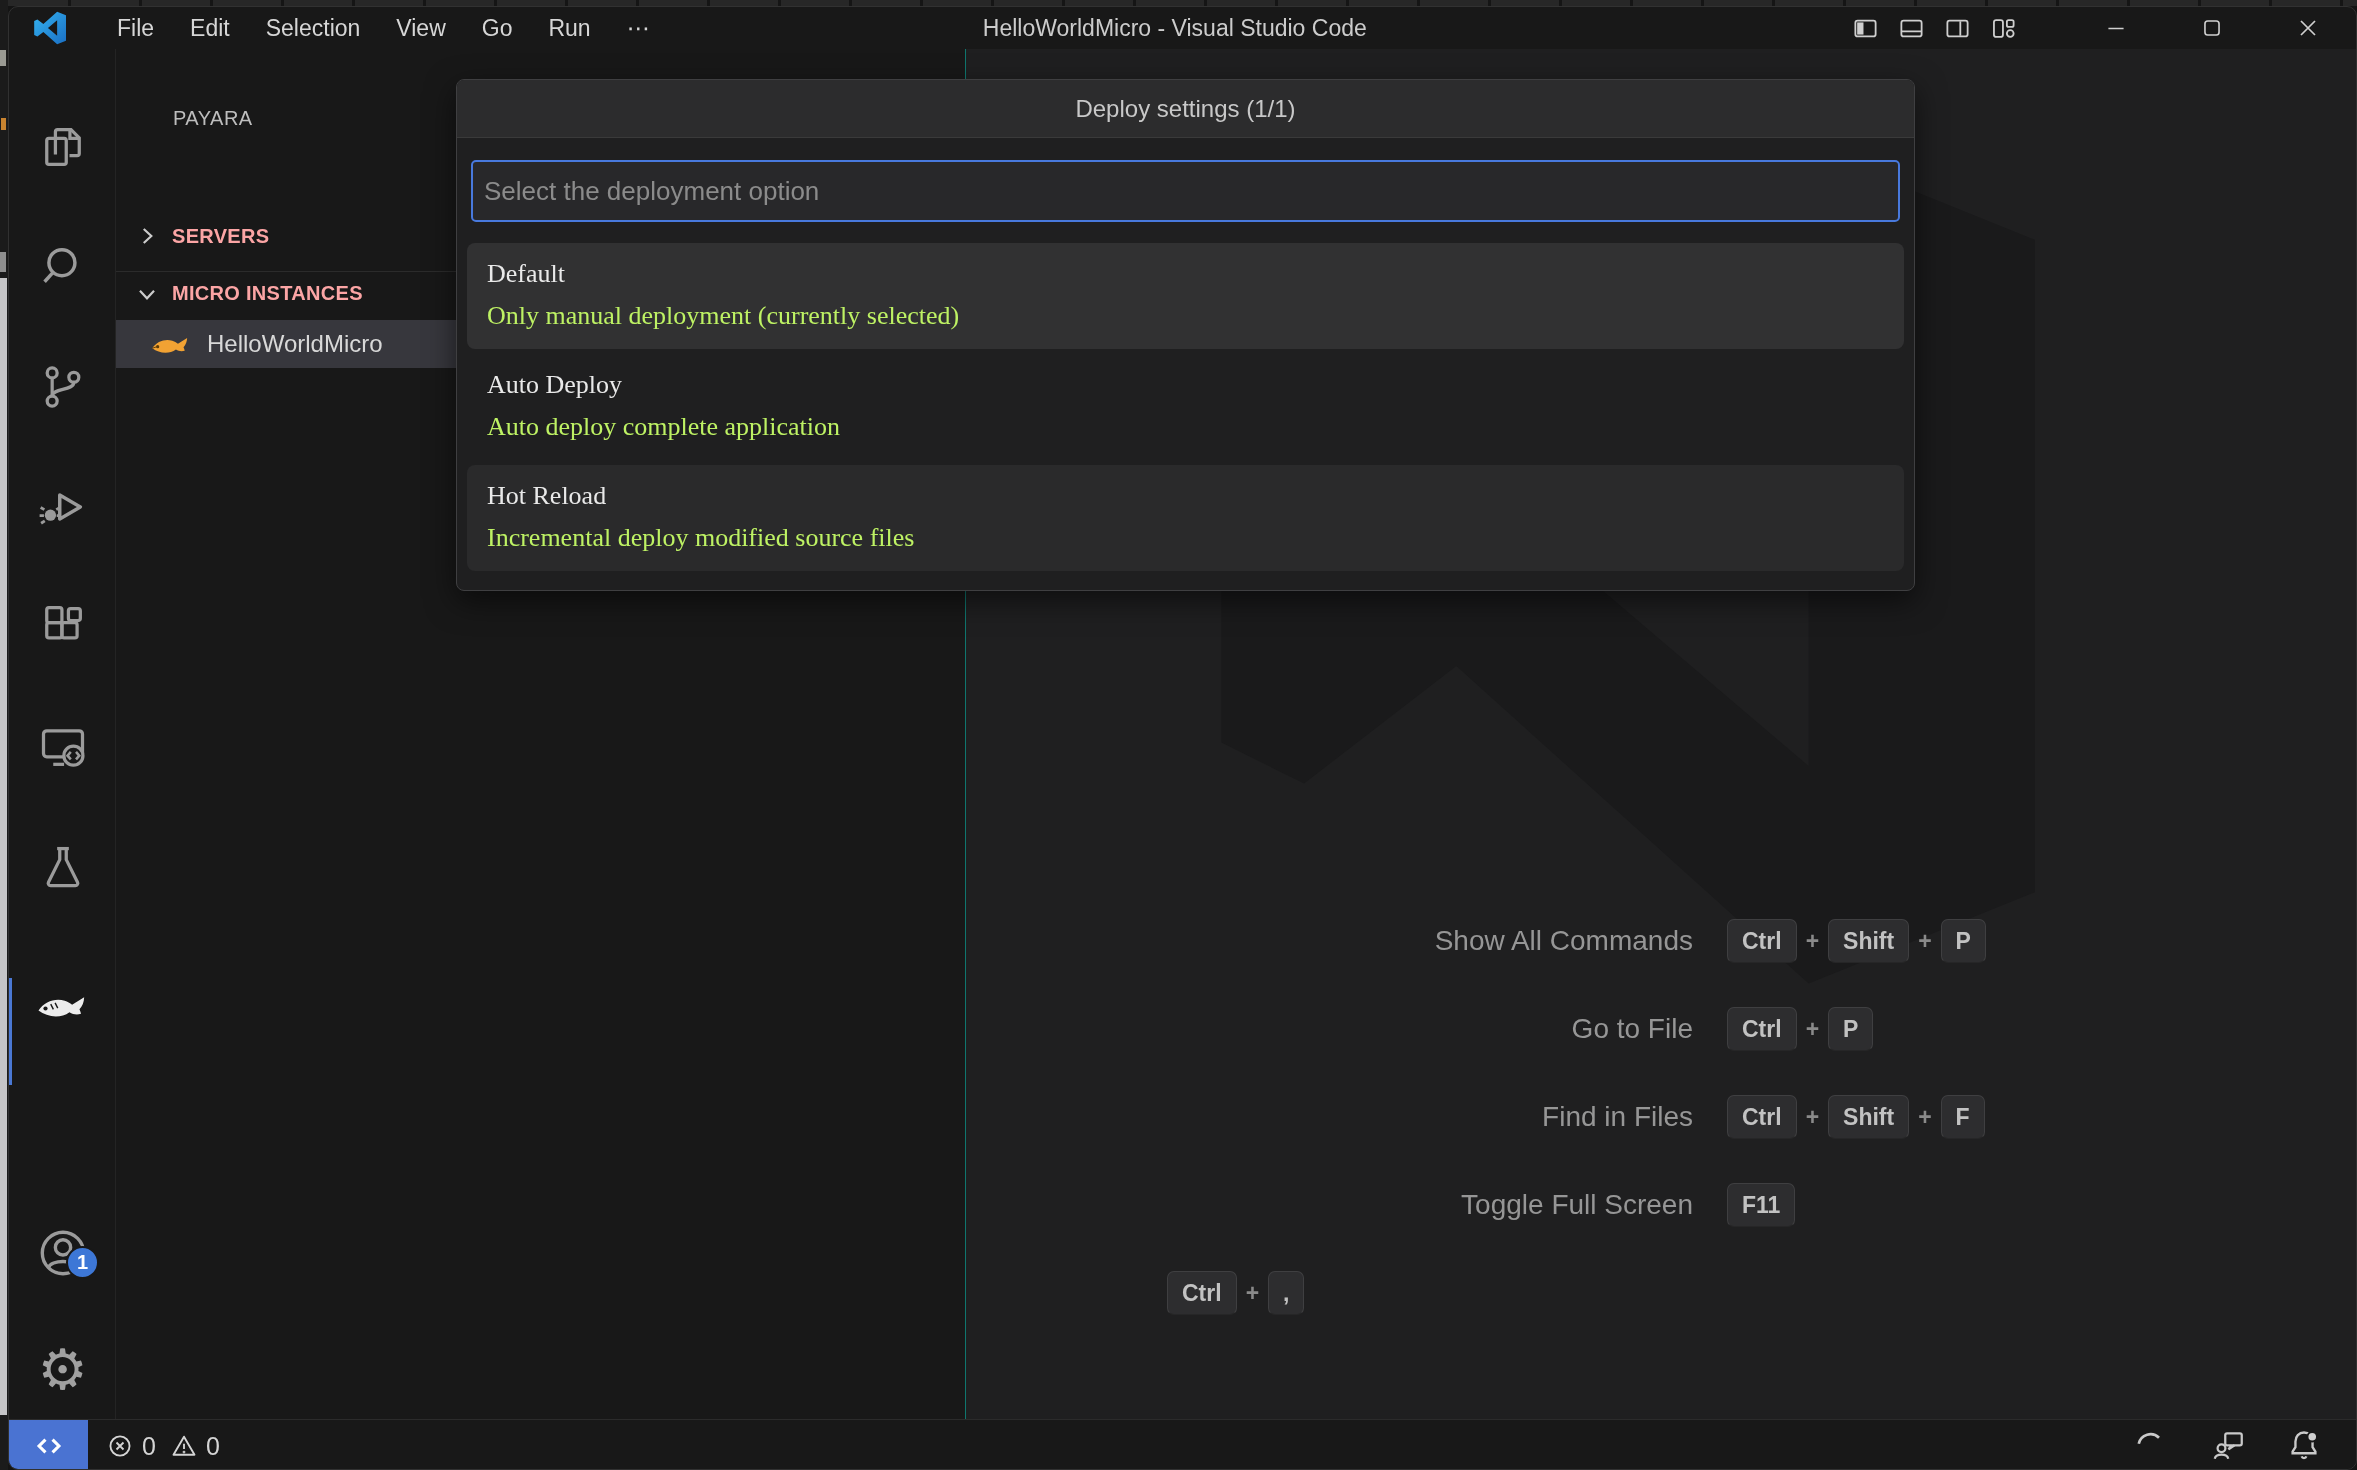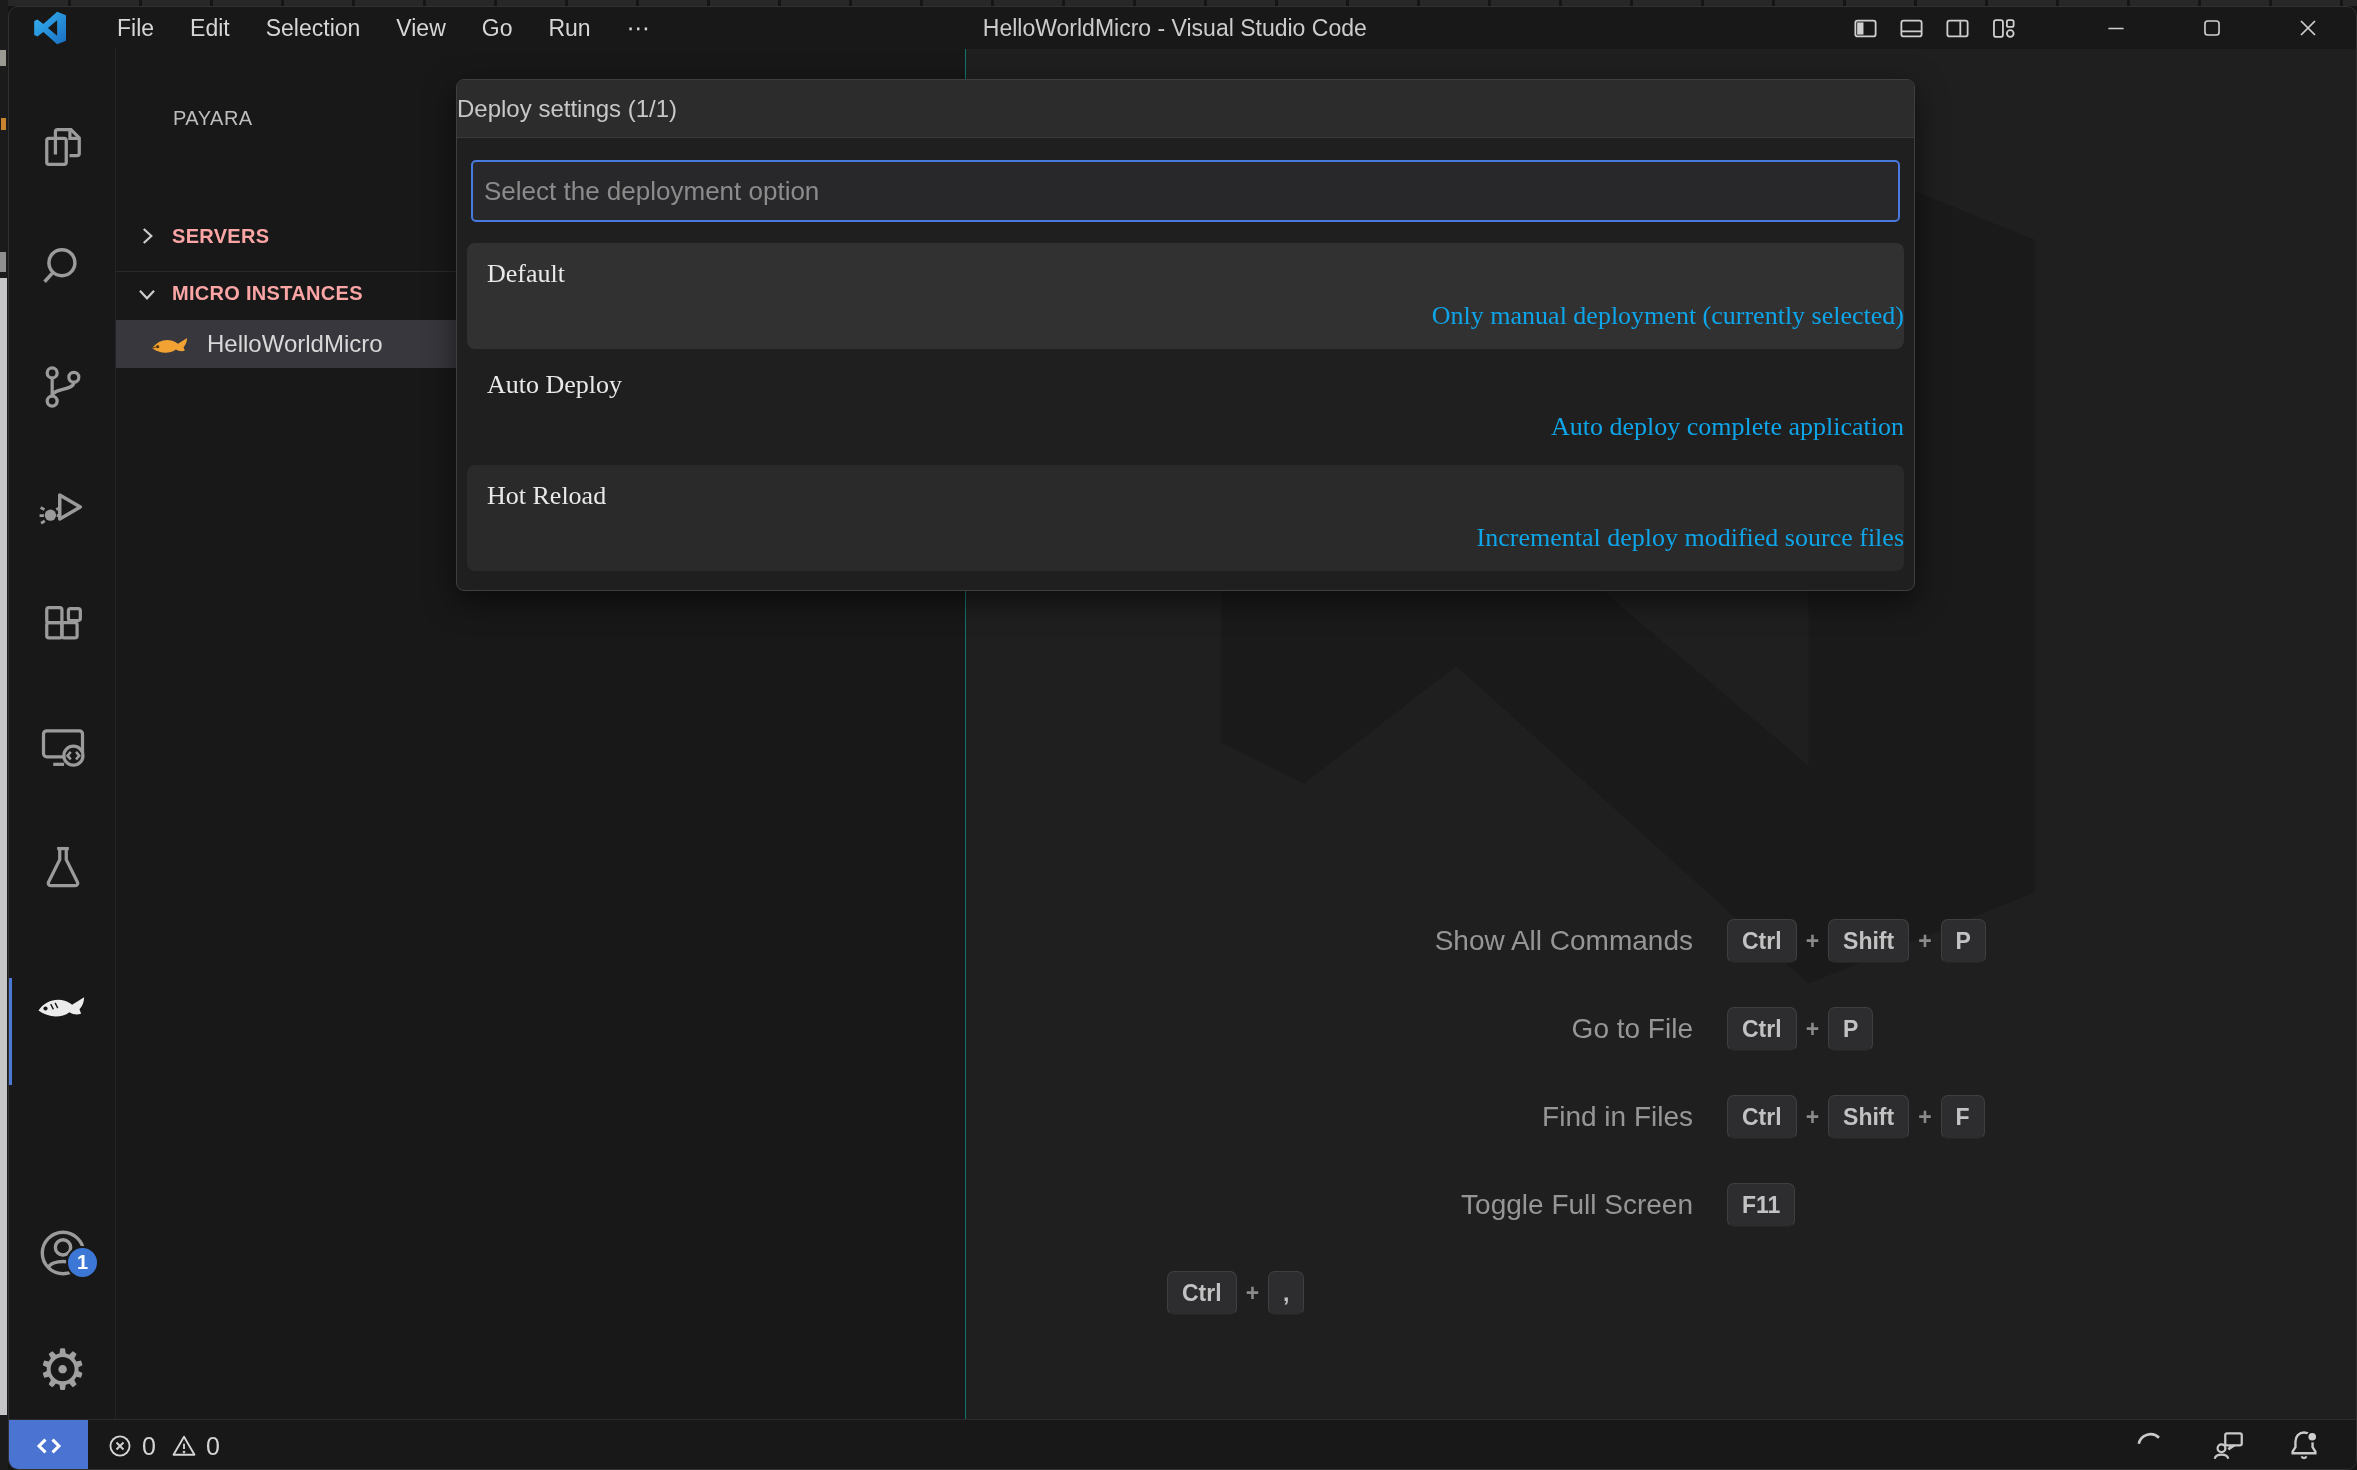--- a/index.html
+++ b/index.html
@@ -73,31 +73,31 @@
     border-radius:0 0 0 9px; display:flex; align-items:center; justify-content:center; }
   .problems { position:absolute; left:97px; top:0; height:52px; display:flex; align-items:center; gap:8px;
     font-size:25px; color:#d4d4d4; }
   .sb-right-icon { position:absolute; top:0; height:52px; width:44px; display:flex; align-items:center; justify-content:center; }
   .pos-spinner { left:2119px; } .pos-feedback { left:2198px; } .pos-bell { left:2273px; }
 
   
   .quickpick { position:absolute; left:447px; top:72px; width:1459px; height:512px; background:#1f1f20;
     border:1px solid #3f3f41; border-radius:8px; box-shadow:0 10px 30px rgba(0,0,0,.55); z-index:50; }
   .qp-header { height:58px; line-height:58px; background:#2c2c2d; border-bottom:1px solid #3a3a3a;
-    border-radius:7px 7px 0 0; font-size:24px; color:#c8c8c8; }
+    border-radius:7px 7px 0 0; text-align:center; font-size:24px; color:#c8c8c8; }
   .qp-inputwrap { margin:22px 14px 0 14px; }
   .qp-input { width:100%; height:62px; background:#28282a; border:2px solid #4879dd; border-radius:5px;
     padding:0 11px; font-size:26px; color:#cccccc; outline:none; font-family:"Liberation Sans",sans-serif; }
   .qp-input::placeholder { color:#8b8b8b; }
   .qp-list { margin-top:21px;font-family:Liberation Serif, serif; }
   .qp-item { margin:0 10px 5px 10px; height:106px; border-radius:8px; padding:14px 0 0 20px; }
   .qp-item.focused { background:#313132; }
   .qp-item.hover { background:#2a2a2b; }
   .qp-item .label { font-size:26px; color:#e9e9e9; line-height:34px; }
-  .qp-item .desc { font-size:26px; color:#0ea5e9; line-height:34px; margin-top:8px;text-align:right; }
+  .qp-item .desc { font-size:26px; color:#bef264; line-height:34px; margin-top:8px; }
 
   svg { display:block; }
 </style>
 </head>
 <body>
 
 <div class="stage">
   <div class="top-sliver"></div>
   <div class="left-sliver">
     <div class="frag1"></div>

